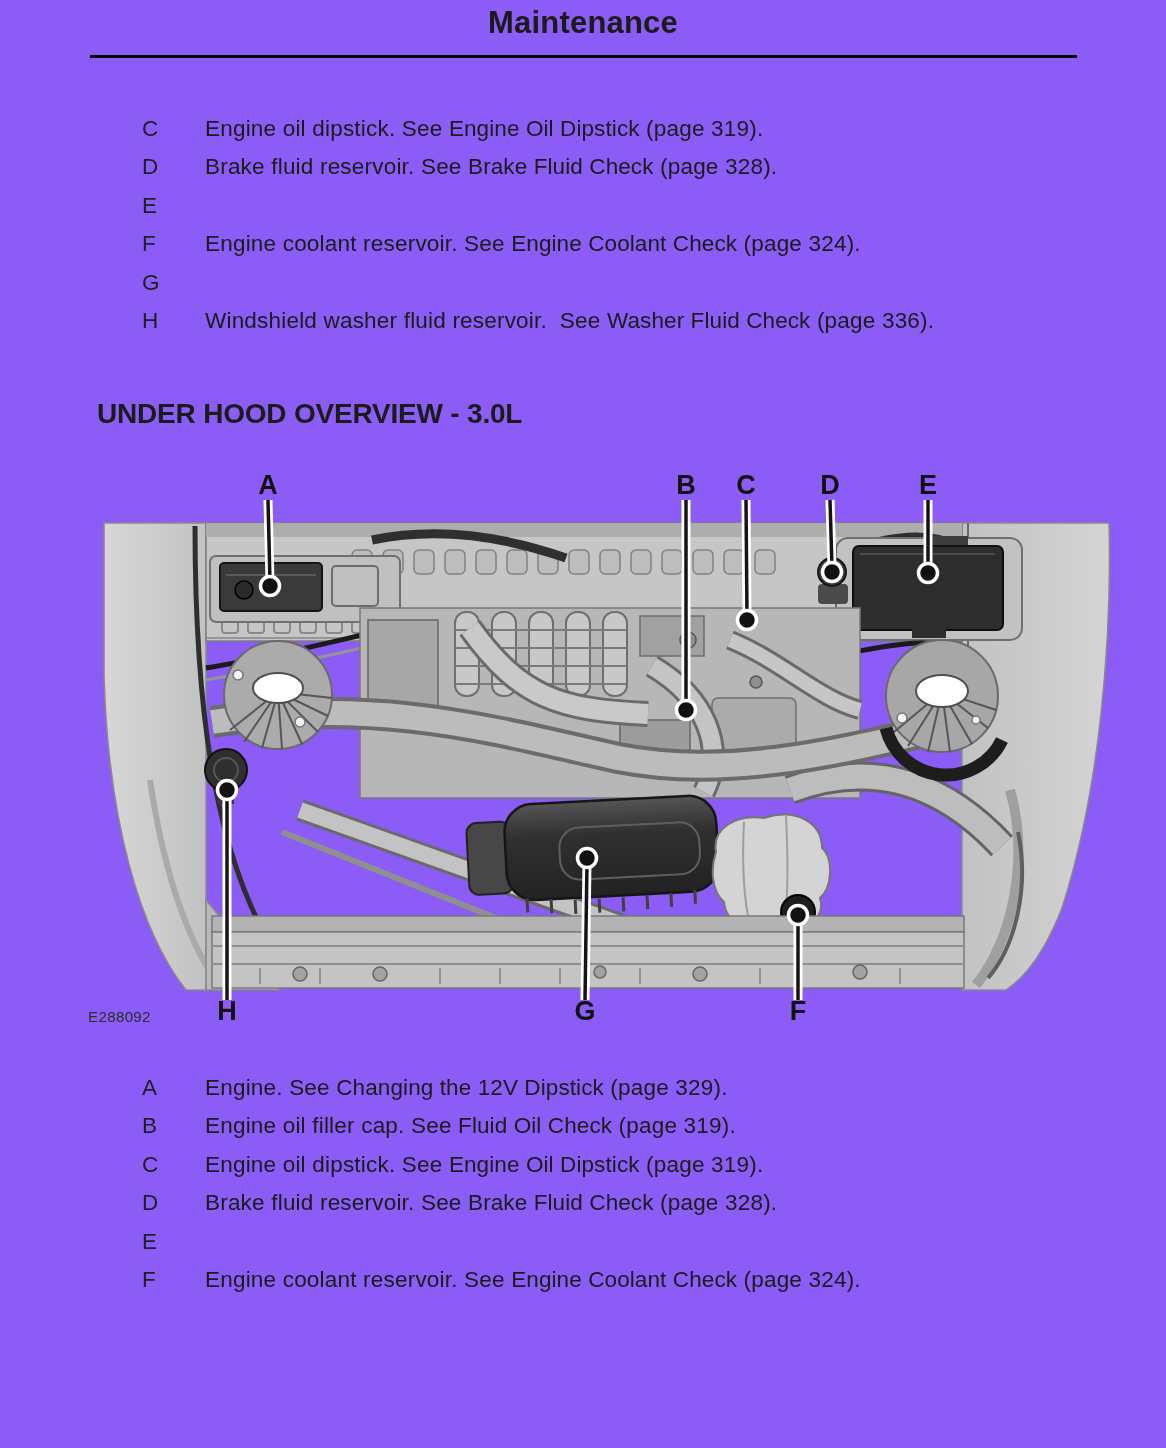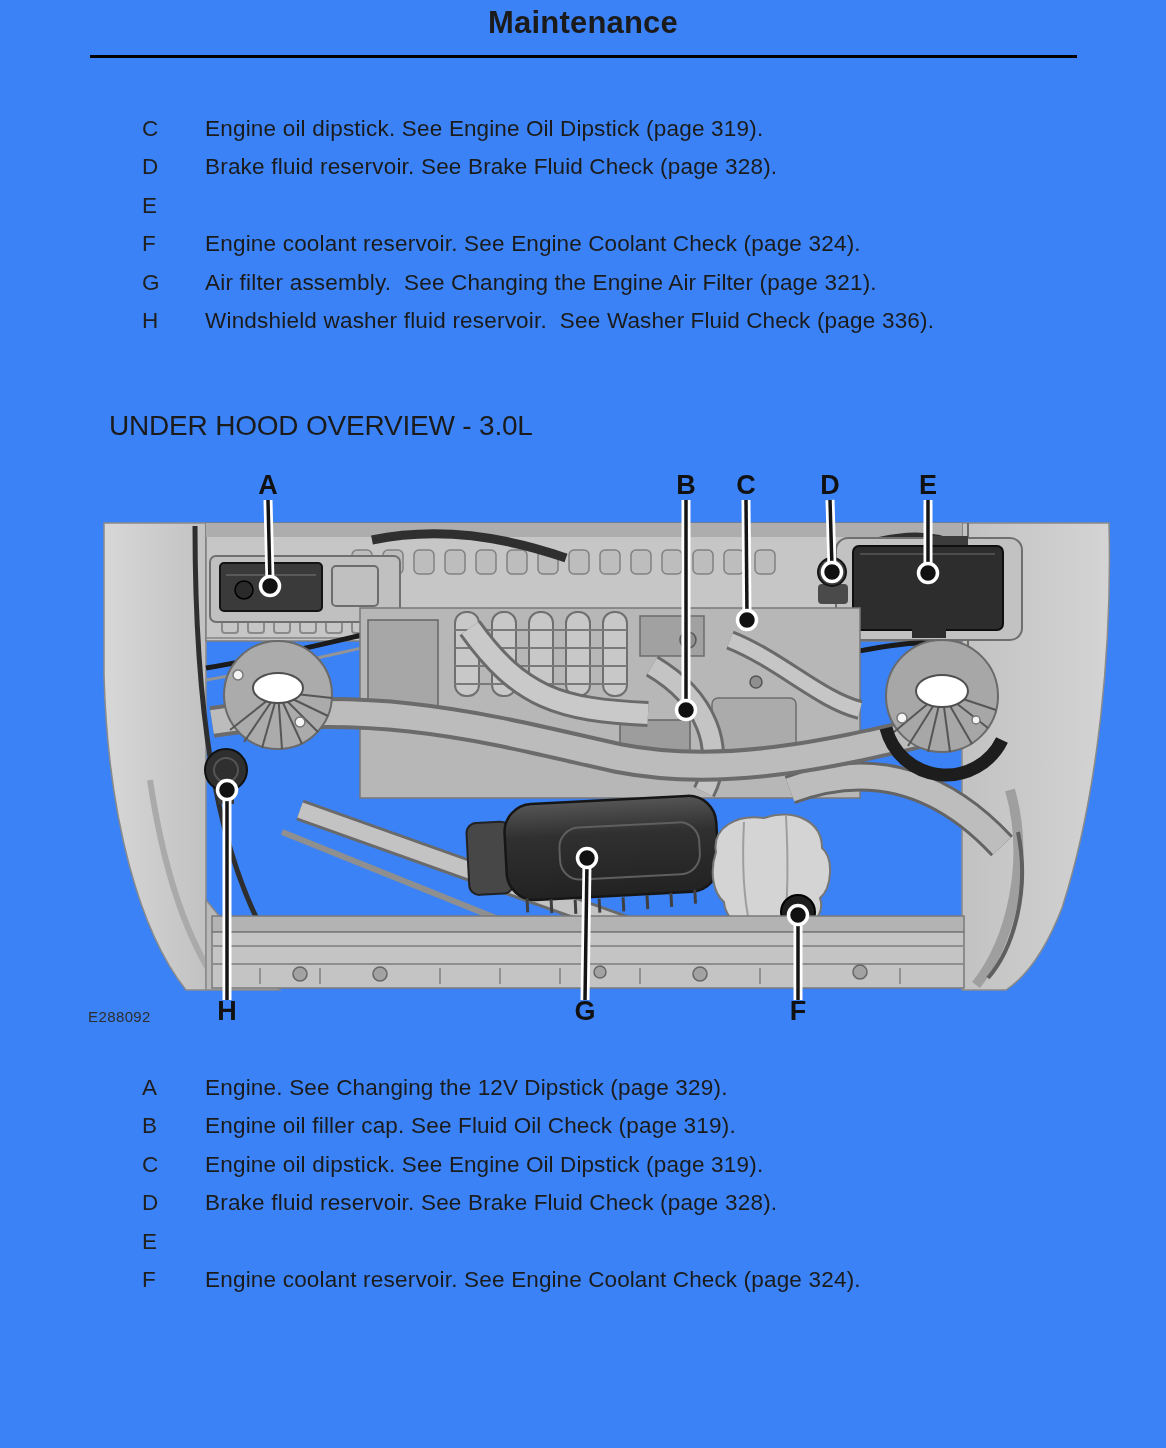--- a/index.html
+++ b/index.html
@@ -1,34 +1,34 @@
 <!DOCTYPE html>
 <html><head>
 <meta charset="utf-8">
 <style>
   html,body{margin:0;padding:0;background:#ffffff;}
   .page{
-    position:relative;width:1166px;height:1448px;background:#3b82f6;overflow:hidden;
+    position:relative;width:1166px;height:1448px;background:#8b5cf6;overflow:hidden;
     font-family:"Liberation Sans", sans-serif;color:#1b1b1b;
   }
   .title{
     position:absolute;top:5px;left:0;width:100%;text-align:center;
     font-size:31px;font-weight:bold;letter-spacing:0.2px;margin:0;
   }
   .rule{position:absolute;top:55px;left:90px;width:987px;height:3px;background:#000;}
   .list{position:absolute;left:142px;width:960px;}
   .top-list{top:117px;}
   .bottom-list{top:1076px;}
   .row{display:flex;align-items:baseline;height:38.4px;font-size:22.5px;line-height:24px;}
   .lt{width:63px;flex:none;color:#1f1f1f;}
   .ds{white-space:pre-wrap;letter-spacing:0.2px;}
   .ds b{font-weight:normal;letter-spacing:0.1px;}
   .heading{
-    position:absolute;top:398px;left:97px;margin:12px;
-    font-size:28px;font-weight:normal;letter-spacing:-0.2px;
+    position:absolute;top:398px;left:97px;margin:0;
+    font-size:28px;font-weight:bold;letter-spacing:-0.2px;
   }
   figure.diagram{position:absolute;top:460px;left:0;width:1166px;height:585px;margin:0;}
   figure.diagram svg{position:absolute;top:0;left:0;}
   .co{
     position:absolute;width:44px;text-align:center;
     font-size:27px;font-weight:bold;line-height:30px;color:#111;
   }
   .co-a{left:246px;top:10px;} .co-b{left:664px;top:10px;} .co-c{left:724px;top:10px;}
   .co-d{left:808px;top:10px;} .co-e{left:906px;top:10px;}
   .co-h{left:205px;top:536px;} .co-g{left:563px;top:536px;} .co-f{left:776px;top:536px;}
@@ -56,21 +56,20 @@
     </div>
     <div class="row">
       <span class="lt">E</span>
     </div>
     <div class="row">
       <span class="lt">F</span>
       <span class="ds"><span>Engine coolant reservoir. See </span><b>Engine Coolant Check</b><span> (page 324).</span></span>
     </div>
     <div class="row">
       <span class="lt">G</span>
-      <span class="ds"><span>Air filter assembly.  See </span><b>Changing the Engine Air Filter</b><span> (page 321).</span></span>
     </div>
     <div class="row">
       <span class="lt">H</span>
       <span class="ds"><span>Windshield washer fluid reservoir.  See </span><b>Washer Fluid Check</b><span> (page 336).</span></span>
     </div>
   </section>
 
   <h2 class="heading">UNDER HOOD OVERVIEW - 3.0L</h2>
 
   <figure class="diagram">

